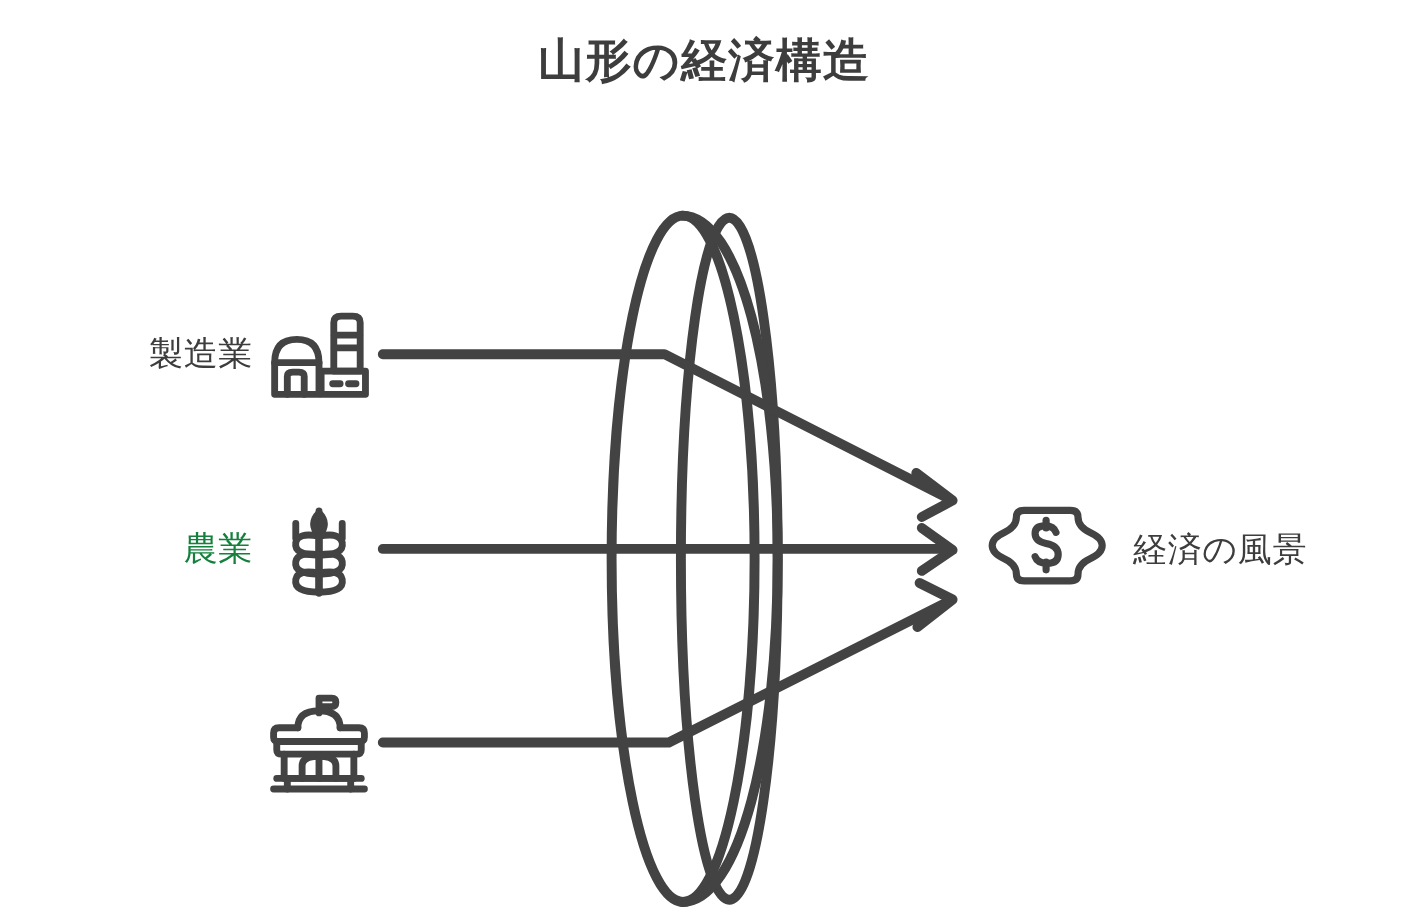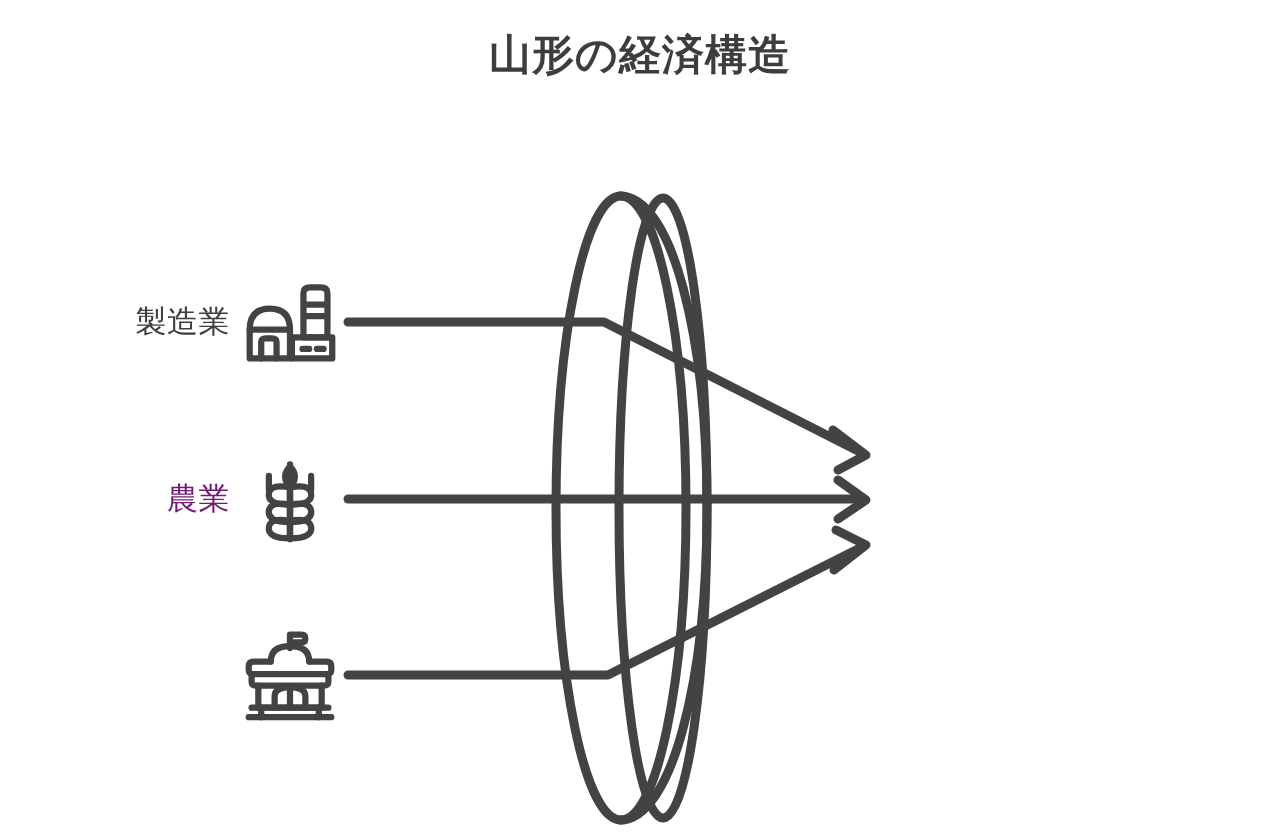--- a/index.html
+++ b/index.html
@@ -154,21 +154,21 @@
 
         <path d="M 8 58 q 0 -22 21 -22 q 21 0 21 22 L 50 88 L 8 88 Z"></path>
         <line x1="8" y1="58" x2="50" y2="58"></line>
 
         <path d="M 20 88 L 20 71 q 0 -4 5 -4 l 6 0 q 5 0 5 4 L 36 88"></path>
       </svg>
     </span>
   </div>
 
   <div class="source-row row-1">
-    <span class="source-label" style="color: #701a75;">農業</span>
+    <span class="source-label" style="color: #15803d;">農業</span>
     <span class="source-icon">
       <svg viewBox="0 0 100 100" width="96" height="96" fill="none" stroke="#434343" stroke-width="6.5" stroke-linecap="round" stroke-linejoin="round">
 
         <line x1="50" y1="14" x2="50" y2="92"></line>
 
         <path d="M 28 26 L 28 40"></path>
         <path d="M 72 26 L 72 40"></path>
 
         <path d="M 50 16 q 10 10 0 22 q -10 -12 0 -22 Z"></path>
 
@@ -202,14 +202,41 @@
         <line x1="50" y1="63" x2="50" y2="84"></line>
 
         <path d="M 10 84 L 90 84"></path>
         <path d="M 7 94 L 93 94"></path>
         <line x1="20" y1="84" x2="20" y2="94"></line>
         <line x1="80" y1="84" x2="80" y2="94"></line>
       </svg>
     </span>
   </div>
 
+  <div class="output-group">
+    <span class="output-icon">
+      <svg viewBox="0 0 112 84" width="112" height="84" fill="none" stroke="#434343" stroke-width="6.5" stroke-linecap="round" stroke-linejoin="round">
+
+        <path d="M 28 12
+                 q 0 -6 7 -6
+                 L 77 6
+                 q 7 0 7 6
+                 q 0 9 11 14
+                 q 11 5 11 12
+                 q 0 7 -11 12
+                 q -11 5 -11 14
+                 q 0 6 -7 6
+                 L 35 70
+                 q -7 0 -7 -6
+                 q 0 -9 -11 -14
+                 q -11 -5 -11 -12
+                 q 0 -7 11 -12
+                 q 11 -5 11 -14 Z"></path>
+
+        <path d="M 64 26 q -2 -6 -10 -6 q -9 0 -9 7 q 0 7 10 9 q 11 2 11 10 q 0 8 -10 8 q -9 0 -11 -6"></path>
+        <line x1="55" y1="15" x2="55" y2="22"></line>
+        <line x1="55" y1="53" x2="55" y2="60"></line>
+      </svg>
+    </span>
+    <span class="output-label" style="color: rgb(61, 61, 61);">経済の風景</span>
+  </div>
 
 </div>
 
 </body></html>

